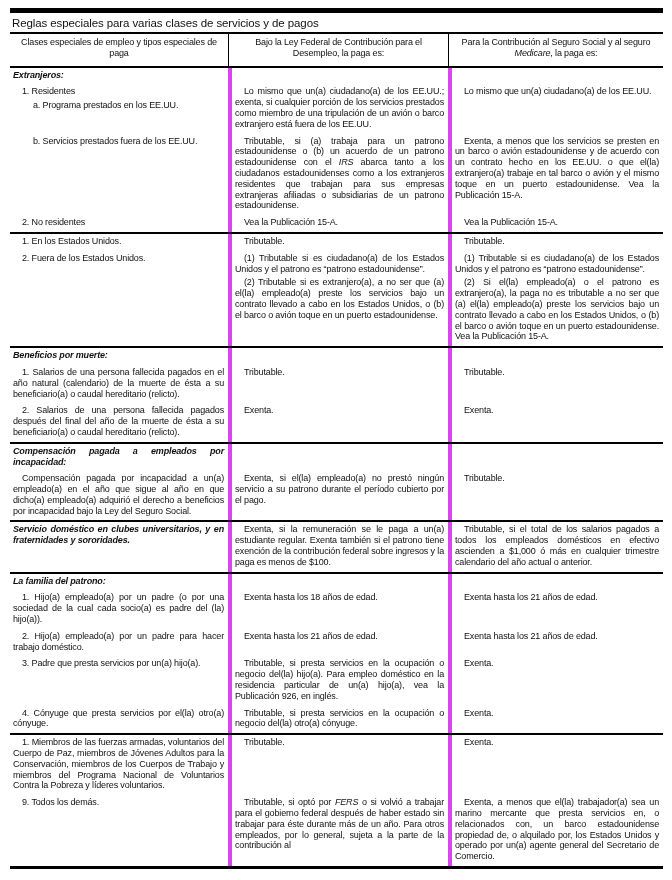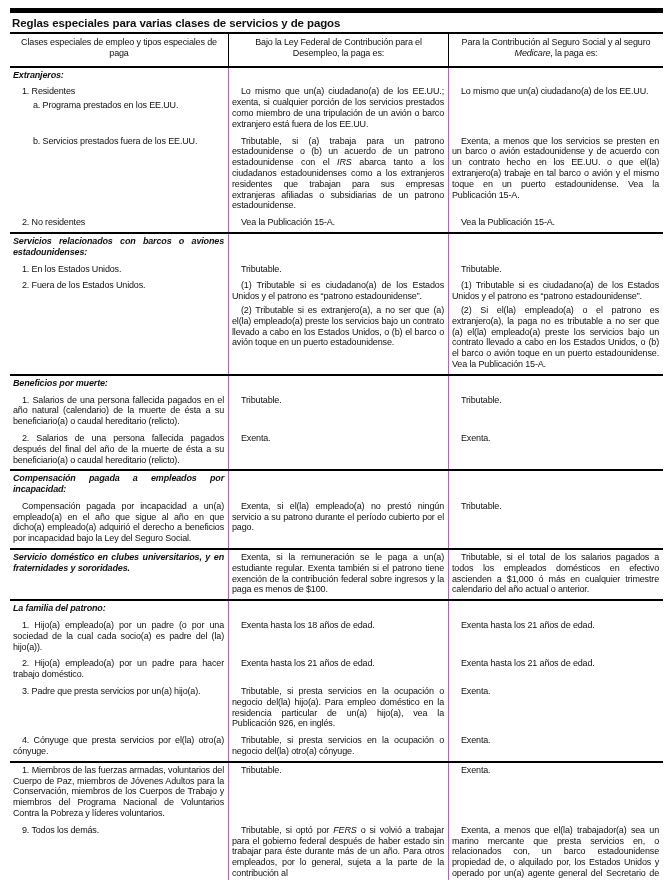--- a/index.html
+++ b/index.html
@@ -10,38 +10,38 @@
     -webkit-font-smoothing:none;
   }
   .sheet{padding:8px 9px 0 10px;}
   .ruletable{
     width:653px;
     border-top:5px solid #000;
     border-bottom:3px solid #000;
     background:#fff;
   }
   .title-row{
-    font-size:11.5px;font-weight:bold;letter-spacing:-0.1px;
+    font-size:11.5px;font-weight:normal;letter-spacing:-0.1px;
     padding:4px 2px 3px 2px;
     border-bottom:2px solid #000;
   }
   .header-row{
     display:grid;grid-template-columns:218px 220px 215px;
     border-bottom:2px solid #000;
   }
   .header-cell{
     font-size:9px;line-height:10.8px;letter-spacing:-0.15px;
     text-align:center;padding:3px 8px 7px 8px;
   }
   .header-cell + .header-cell{border-left:1px solid #000;}
   .section{border-top:2px solid #000;}
   .section:first-child{border-top:none;}
   .row{display:grid;grid-template-columns:218px 220px 215px;}
   .cell{padding:1px 4px 1px 3px;min-height:2px;}
-  .cell.col2,.cell.col3{border-left:1px solid #d946ef;}
+  .cell.col2,.cell.col3{border-left:4px solid #d946ef;}
   .para{
     margin:1px 0 3px 0;
     font-size:9px;line-height:10.8px;letter-spacing:-0.15px;
     text-align:justify;
   }
   .para.h{font-weight:bold;font-style:italic;}
   .para.i1{text-indent:9px;}
   .para.i2{text-indent:20px;}
   .para.p{text-indent:9px;}
   .para i{font-style:italic;}
@@ -97,27 +97,20 @@
               <p class="para p"><span>Vea la Publicación 15-A.</span></p>
             </div>
             <div class="cell col3">
               <p class="para p"><span>Vea la Publicación 15-A.</span></p>
             </div>
           </div>
         </div>
         <div class="section">
           <div class="row">
             <div class="cell col1">
-              <p class="para h"><span>Servicios relacionados con barcos o aviones estadounidenses:</span></p>
-            </div>
-            <div class="cell col2"></div>
-            <div class="cell col3"></div>
-          </div>
-          <div class="row">
-            <div class="cell col1">
               <p class="para i1"><span>1. En los Estados Unidos.</span></p>
             </div>
             <div class="cell col2">
               <p class="para p"><span>Tributable.</span></p>
             </div>
             <div class="cell col3">
               <p class="para p"><span>Tributable.</span></p>
             </div>
           </div>
           <div class="row">

